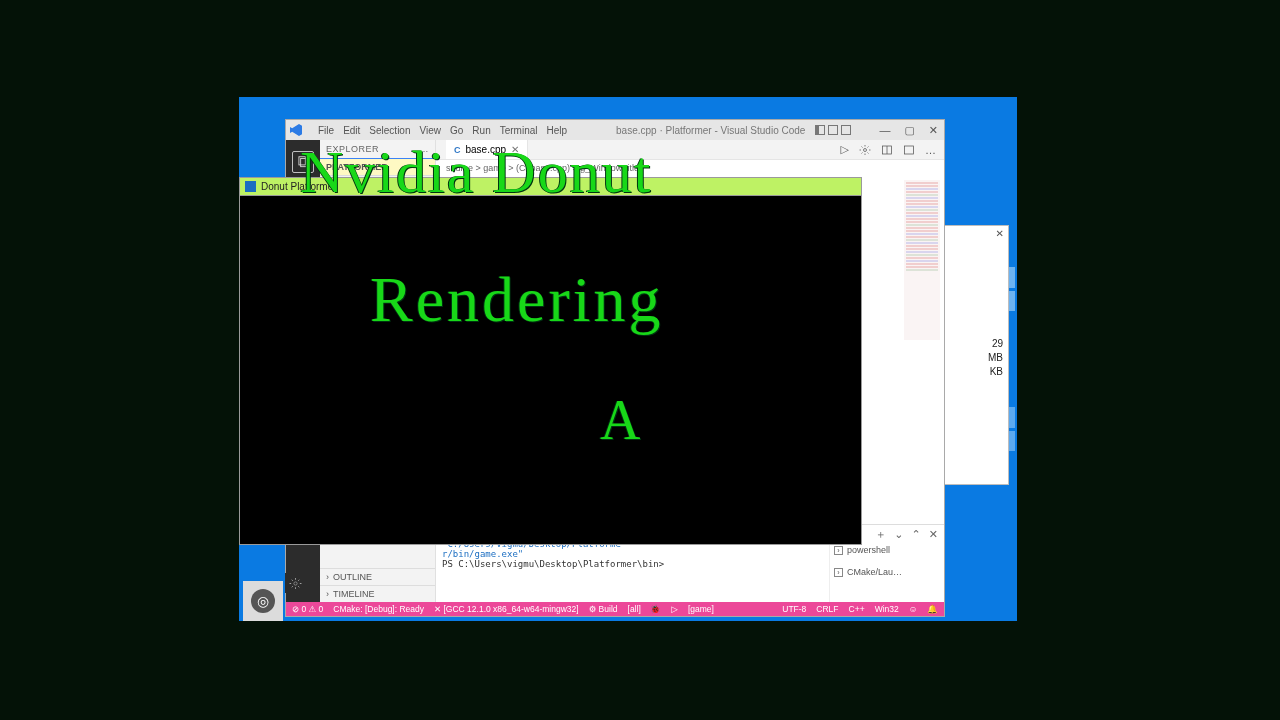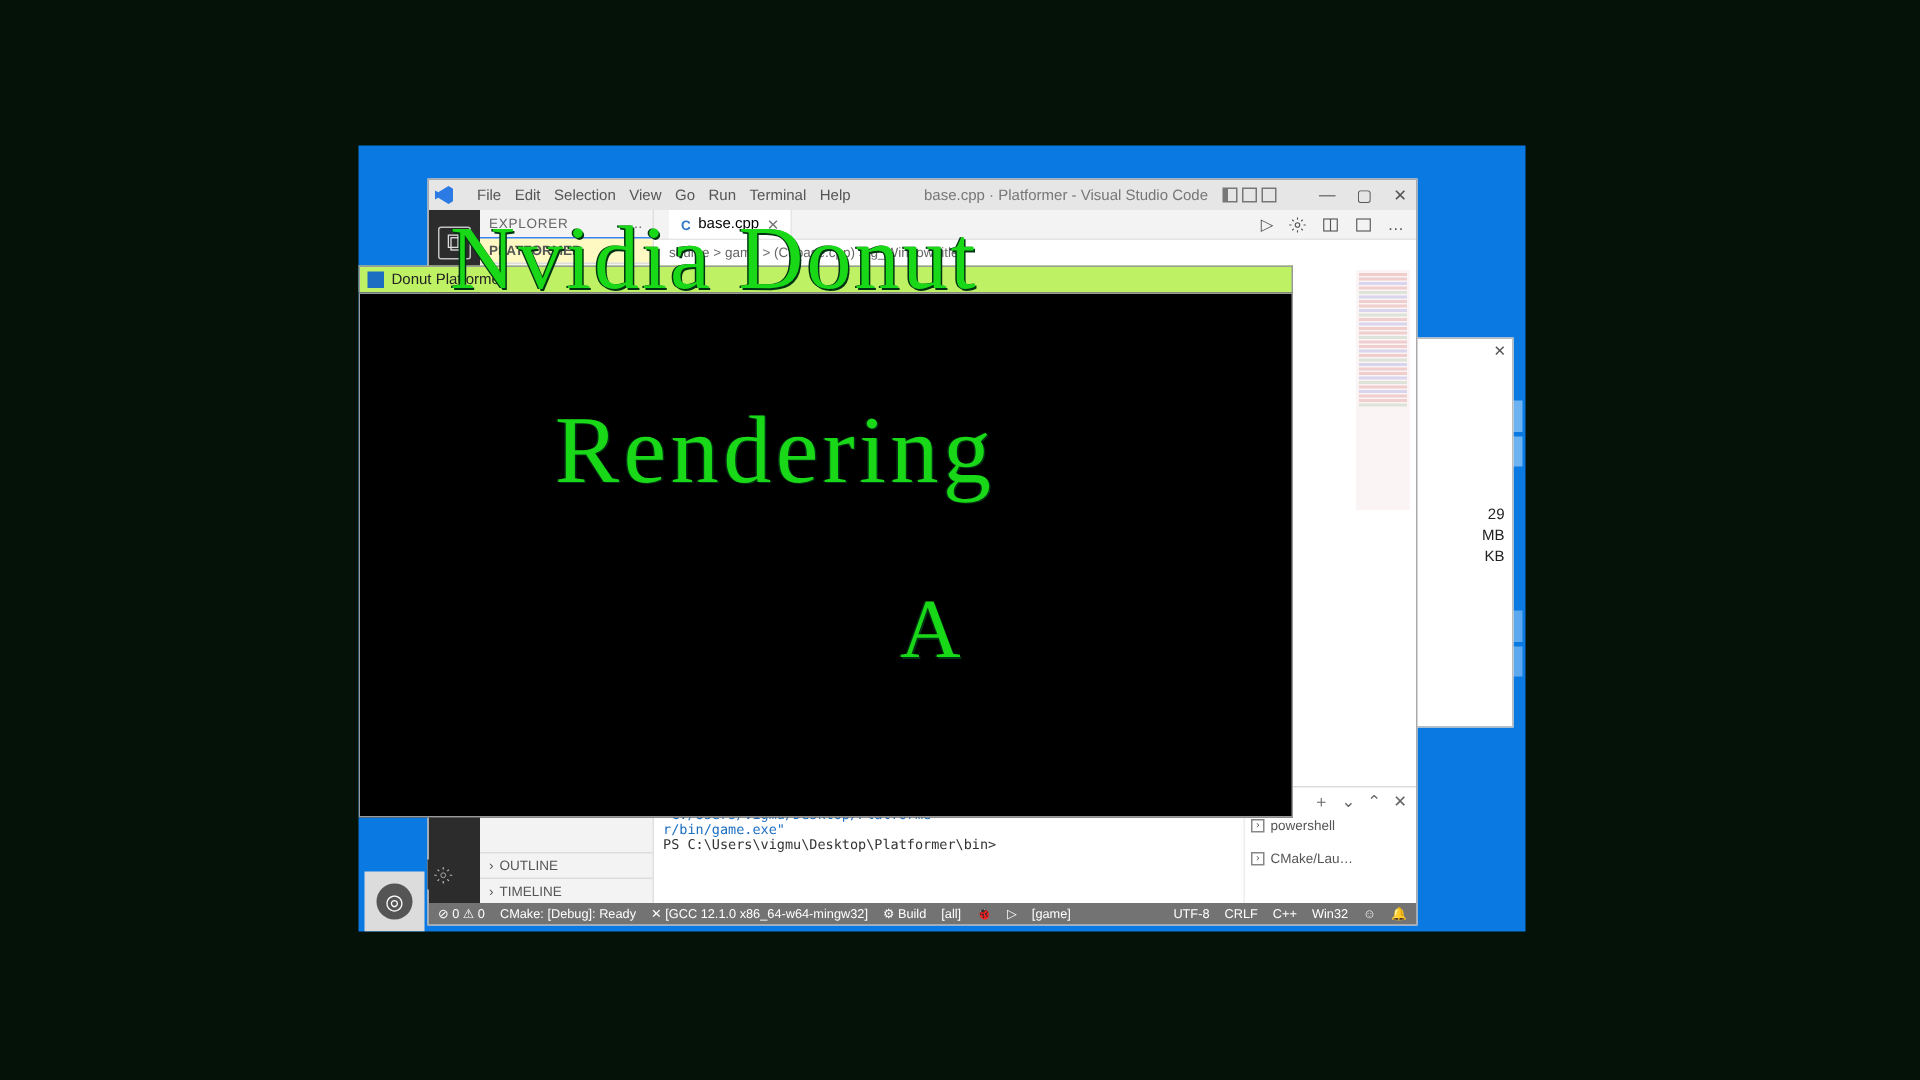--- a/index.html
+++ b/index.html
@@ -183,21 +183,21 @@
   .panel-right-items .box{width:9px;height:9px;border:1px solid #888;display:inline-flex;align-items:center;justify-content:center;font-size:7px;}
 
   .sb-bottom{
     margin-top:auto;
   }
   .outline-row{padding:3px 6px;border-top:1px solid #ddd;font-size:9px;display:flex;align-items:center;gap:4px;}
   .settings-icon{width:20px;height:20px;background:#2c2c2c;position:absolute;left:46px;bottom:28px; z-index:3; display:flex;align-items:center;justify-content:center;}
   .settings-icon svg{width:13px;height:13px;stroke:#bbb;fill:none;}
 
   .status-bar{
-    height:14px;background:#737373;color:#fff;font-size:8.5px;display:flex;align-items:center;padding:0 6px;gap:10px;
+    height:14px;background:#ec4899;color:#fff;font-size:8.5px;display:flex;align-items:center;padding:0 6px;gap:10px;
     font-family:"Segoe UI",Arial,sans-serif;
   }
   .status-bar .sb-r{margin-left:auto;display:flex;gap:10px;align-items:center;}
   .status-bar span{white-space:nowrap;}
 
   
   .game-window {
     position: absolute;
     left: 0px;
     top: 80px;

